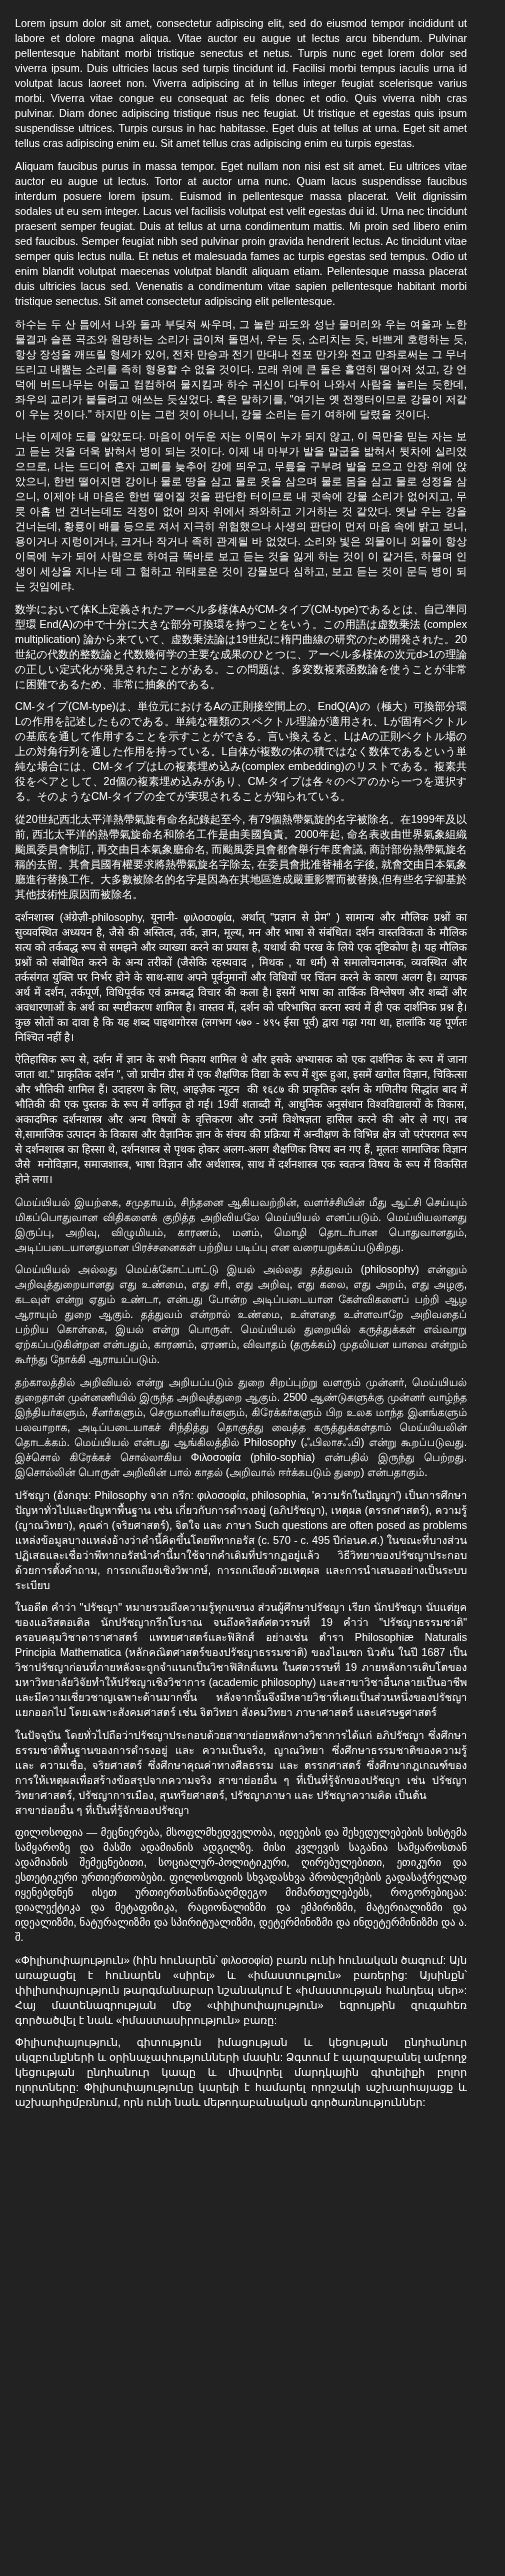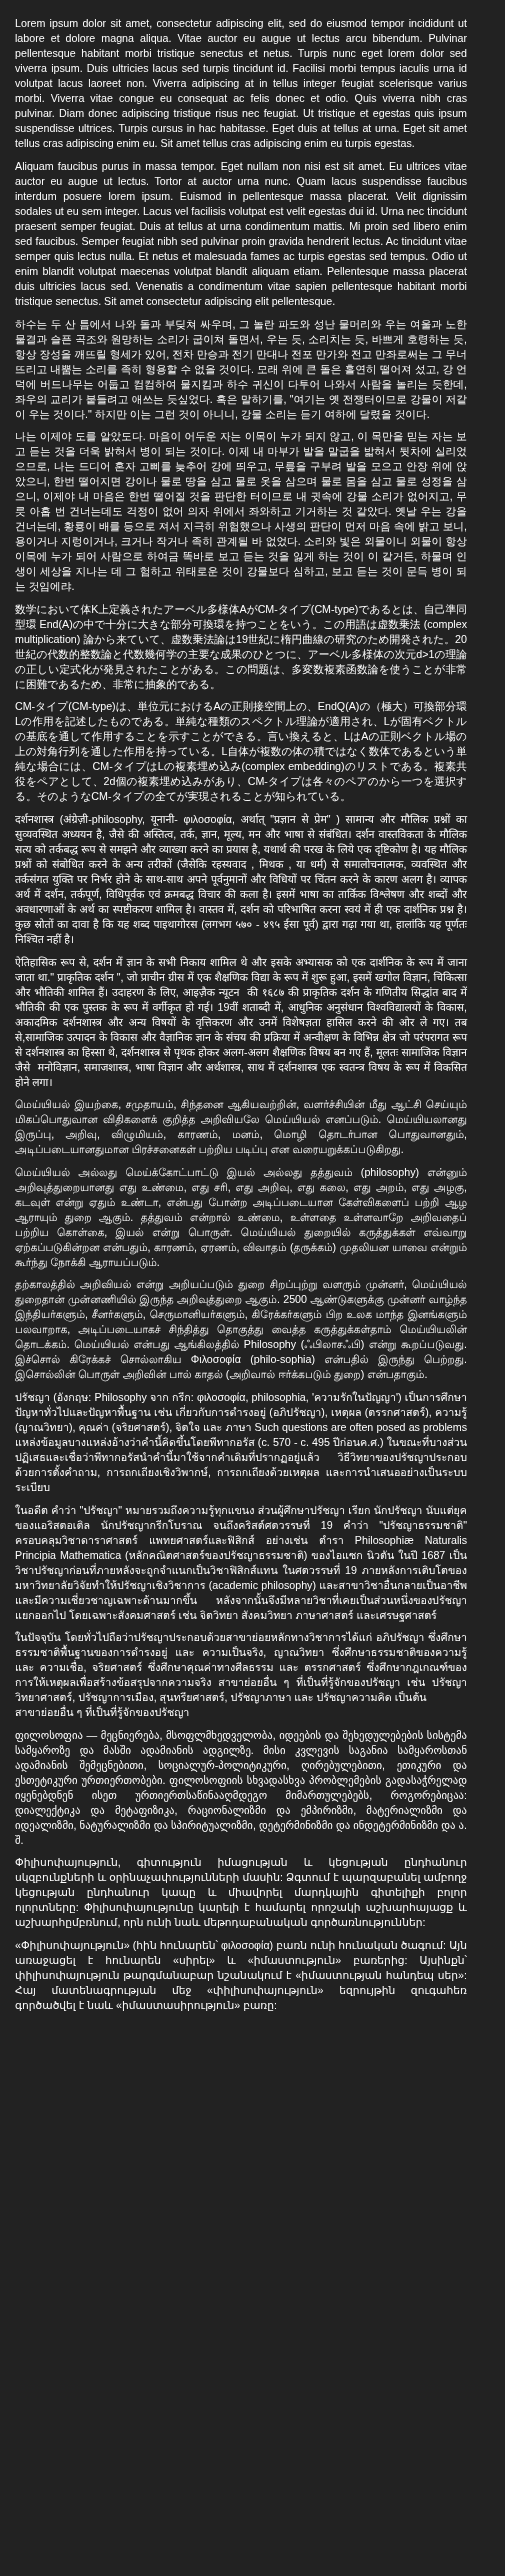--- a/index.html
+++ b/index.html
@@ -32,26 +32,27 @@
 </head>
 <body data-name="page">
 
 <main data-name="document-body">
   <p class="para" data-name="paragraph-latin-1" lang="en">Lorem ipsum dolor sit amet, consectetur adipiscing elit, sed do eiusmod tempor incididunt ut labore et dolore magna aliqua. Vitae auctor eu augue ut lectus arcu bibendum. Pulvinar pellentesque habitant morbi tristique senectus et netus. Turpis nunc eget lorem dolor sed viverra ipsum. Duis ultricies lacus sed turpis tincidunt id. Facilisi morbi tempus iaculis urna id volutpat lacus laoreet non. Viverra adipiscing at in tellus integer feugiat scelerisque varius morbi. Viverra vitae congue eu consequat ac felis donec et odio. Quis viverra nibh cras pulvinar. Diam donec adipiscing tristique risus nec feugiat. Ut tristique et egestas quis ipsum suspendisse ultrices. Turpis cursus in hac habitasse. Eget duis at tellus at urna. Eget sit amet tellus cras adipiscing enim eu. Sit amet tellus cras adipiscing enim eu turpis egestas.</p>
   <p class="para" data-name="paragraph-latin-2" lang="en">Aliquam faucibus purus in massa tempor. Eget nullam non nisi est sit amet. Eu ultrices vitae auctor eu augue ut lectus. Tortor at auctor urna nunc. Quam lacus suspendisse faucibus interdum posuere lorem ipsum. Euismod in pellentesque massa placerat. Velit dignissim sodales ut eu sem integer. Lacus vel facilisis volutpat est velit egestas dui id. Urna nec tincidunt praesent semper feugiat. Duis at tellus at urna condimentum mattis. Mi proin sed libero enim sed faucibus. Semper feugiat nibh sed pulvinar proin gravida hendrerit lectus. Ac tincidunt vitae semper quis lectus nulla. Et netus et malesuada fames ac turpis egestas sed tempus. Odio ut enim blandit volutpat maecenas volutpat blandit aliquam etiam. Pellentesque massa placerat duis ultricies lacus sed. Venenatis a condimentum vitae sapien pellentesque habitant morbi tristique senectus. Sit amet consectetur adipiscing elit pellentesque.</p>
   <p class="para" data-name="paragraph-korean-1" lang="ko">하수는 두 산 틈에서 나와 돌과 부딪쳐 싸우며, 그 놀란 파도와 성난 물머리와 우는 여울과 노한 물결과 슬픈 곡조와 원망하는 소리가 굽이쳐 돌면서, 우는 듯, 소리치는 듯, 바쁘게 호령하는 듯, 항상 장성을 깨뜨릴 형세가 있어, 전차 만승과 전기 만대나 전포 만가와 전고 만좌로써는 그 무너뜨리고 내뿜는 소리를 족히 형용할 수 없을 것이다. 모래 위에 큰 돌은 홀연히 떨어져 섰고, 강 언덕에 버드나무는 어둡고 컴컴하여 물지킴과 하수 귀신이 다투어 나와서 사람을 놀리는 듯한데, 좌우의 교리가 붙들려고 애쓰는 듯싶었다. 혹은 말하기를, "여기는 옛 전쟁터이므로 강물이 저같이 우는 것이다." 하지만 이는 그런 것이 아니니, 강물 소리는 듣기 여하에 달렸을 것이다.</p>
   <p class="para" data-name="paragraph-korean-2" lang="ko">나는 이제야 도를 알았도다. 마음이 어두운 자는 이목이 누가 되지 않고, 이 목만을 믿는 자는 보고 듣는 것을 더욱 밝혀서 병이 되는 것이다. 이제 내 마부가 발을 말굽을 밟혀서 뒷차에 실리었으므로, 나는 드디어 혼자 고삐를 늦추어 강에 띄우고, 무릎을 구부려 발을 모으고 안장 위에 앉았으니, 한번 떨어지면 강이나 물로 땅을 삼고 물로 옷을 삼으며 물로 몸을 삼고 물로 성정을 삼으니, 이제야 내 마음은 한번 떨어질 것을 판단한 터이므로 내 귓속에 강물 소리가 없어지고, 무릇 아홉 번 건너는데도 걱정이 없어 의자 위에서 좌와하고 기거하는 것 같았다. 옛날 우는 강을 건너는데, 황룡이 배를 등으로 져서 지극히 위험했으나 사생의 판단이 먼저 마음 속에 밝고 보니, 용이거나 지렁이거나, 크거나 작거나 족히 관계될 바 없었다. 소리와 빛은 외물이니 외물이 항상 이목에 누가 되어 사람으로 하여금 똑바로 보고 듣는 것을 잃게 하는 것이 이 같거든, 하물며 인생이 세상을 지나는 데 그 험하고 위태로운 것이 강물보다 심하고, 보고 듣는 것이 문득 병이 되는 것임에랴.</p>
   <p class="para" data-name="paragraph-japanese-1" lang="ja">数学において体K上定義されたアーベル多様体AがCM-タイプ(CM-type)であるとは、自己準同型環 End(A)の中で十分に大きな部分可換環を持つことをいう。この用語は虚数乗法 (complex multiplication) 論から来ていて、虚数乗法論は19世紀に楕円曲線の研究のため開発された。20世紀の代数的整数論と代数幾何学の主要な成果のひとつに、アーベル多様体の次元d&gt;1の理論の正しい定式化が発見されたことがある。この問題は、多変数複素函数論を使うことが非常に困難であるため、非常に抽象的である。</p>
   <p class="para" data-name="paragraph-japanese-2" lang="ja">CM-タイプ(CM-type)は、単位元におけるAの正則接空間上の、EndQ(A)の（極大）可換部分環Lの作用を記述したものである。単純な種類のスペクトル理論が適用され、Lが固有ベクトルの基底を通して作用することを示すことができる。言い換えると、LはAの正則ベクトル場の上の対角行列を通した作用を持っている。L自体が複数の体の積ではなく数体であるという単純な場合には、CM-タイプはLの複素埋め込み(complex embedding)のリストである。複素共役をペアとして、2d個の複素埋め込みがあり、CM-タイプは各々のペアのから一つを選択する。そのようなCM-タイプの全てが実現されることが知られている。</p>
+  <p class="para" data-name="paragraph-chinese-1" lang="zh">從20世紀西北太平洋熱帶氣旋有命名紀錄起至今, 有79個熱帶氣旋的名字被除名。在1999年及以前, 西北太平洋的熱帶氣旋命名和除名工作是由美國負責。2000年起, 命名表改由世界氣象組織颱風委員會制訂, 再交由日本氣象廳命名, 而颱風委員會都會舉行年度會議, 商討部份熱帶氣旋名稱的去留。其會員國有權要求將熱帶氣旋名字除去, 在委員會批准替補名字後, 就會交由日本氣象廳進行替換工作。大多數被除名的名字是因為在其地區造成嚴重影響而被替換,但有些名字卻基於其他技術性原因而被除名。</p>
   <p class="para" data-name="paragraph-hindi-1" lang="hi">दर्शनशास्त्र (अंग्रेज़ी-philosophy, यूनानी- φιλοσοφία, अर्थात् "प्रज्ञान से प्रेम" ) सामान्य और मौलिक प्रश्नों का सुव्यवस्थित अध्ययन है, जैसे की अस्तित्व, तर्क, ज्ञान, मूल्य, मन और भाषा से संबंधित। दर्शन वास्तविकता के मौलिक सत्य को तर्कबद्ध रूप से समझने और व्याख्या करने का प्रयास है, यथार्थ की परख के लिये एक दृष्टिकोण है। यह मौलिक प्रश्नों को संबोधित करने के अन्य तरीकों (जैसेकि रहस्यवाद , मिथक , या धर्म) से समालोचनात्मक, व्यवस्थित और तर्कसंगत युक्ति पर निर्भर होने के साथ-साथ अपने पूर्वनुमानों और विधियों पर चिंतन करने के कारण अलग है। व्यापक अर्थ में दर्शन, तर्कपूर्ण, विधिपूर्वक एवं क्रमबद्ध विचार की कला है। इसमें भाषा का तार्किक विश्लेषण और शब्दों और अवधारणाओं के अर्थ का स्पष्टीकरण शामिल है। वास्तव में, दर्शन को परिभाषित करना स्वयं में ही एक दार्शनिक प्रश्न है। कुछ स्रोतों का दावा है कि यह शब्द पाइथागोरस (लगभग ५७० - ४९५ ईसा पूर्व) द्वारा गढ़ा गया था, हालांकि यह पूर्णतः निश्चित नहीं है।</p>
   <p class="para" data-name="paragraph-hindi-2" lang="hi">ऐतिहासिक रूप से, दर्शन में ज्ञान के सभी निकाय शामिल थे और इसके अभ्यासक को एक दार्शनिक के रूप में जाना जाता था." प्राकृतिक दर्शन ", जो प्राचीन ग्रीस में एक शैक्षणिक विद्या के रूप में शुरू हुआ, इसमें खगोल विज्ञान, चिकित्सा और भौतिकी शामिल हैं। उदाहरण के लिए, आइज़ैक न्यूटन  की १६८७ की प्राकृतिक दर्शन के गणितीय सिद्धांत बाद में भौतिकी की एक पुस्तक के रूप में वर्गीकृत हो गई। 19वीं शताब्दी में, आधुनिक अनुसंधान विश्वविद्यालयों के विकास, अकादमिक दर्शनशास्त्र और अन्य विषयों के वृत्तिकरण और उनमें विशेषज्ञता हासिल करने की ओर ले गए। तब से,सामाजिक उत्पादन के विकास और वैज्ञानिक ज्ञान के संचय की प्रक्रिया में अन्वीक्षण के विभिन्न क्षेत्र जो परंपरागत रूप से दर्शनशास्त्र का हिस्सा थे, दर्शनशास्त्र से पृथक होकर अलग-अलग शैक्षणिक विषय बन गए हैं, मूलतः सामाजिक विज्ञान जैसे  मनोविज्ञान, समाजशास्त्र, भाषा विज्ञान और अर्थशास्त्र, साथ में दर्शनशास्त्र एक स्वतन्त्र विषय के रूप में विकसित होने लगा।</p>
   <p class="para" data-name="paragraph-tamil-1" lang="ta">மெய்யியல் இயற்கை, சமுதாயம், சிந்தனை ஆகியவற்றின், வளர்ச்சியின் மீது ஆட்சி செய்யும் மிகப்பொதுவான விதிகளைக் குறித்த அறிவியலே மெய்யியல் எனப்படும். மெய்யியலானது இருப்பு, அறிவு, விழுமியம், காரணம், மனம், மொழி தொடர்பான பொதுவானதும், அடிப்படையானதுமான பிரச்சனைகள் பற்றிய படிப்பு என வரையறுக்கப்படுகிறது.</p>
   <p class="para" data-name="paragraph-tamil-2" lang="ta">மெய்யியல் அல்லது மெய்க்கோட்பாட்டு இயல் அல்லது தத்துவம் (philosophy) என்னும் அறிவுத்துறையானது எது உண்மை, எது சரி, எது அறிவு, எது கலை, எது அறம், எது அழகு, கடவுள் என்று ஏதும் உண்டா, என்பது போன்ற அடிப்படையான கேள்விகளைப் பற்றி ஆழ ஆராயும் துறை ஆகும். தத்துவம் என்றால் உண்மை, உள்ளதை உள்ளவாறே அறிவதைப் பற்றிய கொள்கை, இயல் என்று பொருள். மெய்யியல் துறையில் கருத்துக்கள் எவ்வாறு ஏற்கப்படுகின்றன என்பதும், காரணம், ஏரணம், விவாதம் (தருக்கம்) முதலியன யாவை என்றும் கூர்ந்து நோக்கி ஆராயப்படும்.</p>
   <p class="para" data-name="paragraph-tamil-3" lang="ta">தற்காலத்தில் அறிவியல் என்று அறியப்படும் துறை சிறப்புற்று வளரும் முன்னர், மெய்யியல் துறைதான் முன்னணியில் இருந்த அறிவுத்துறை ஆகும். 2500 ஆண்டுகளுக்கு முன்னர் வாழ்ந்த இந்தியர்களும், சீனர்களும், செருமானியர்களும், கிரேக்கர்களும் பிற உலக மாந்த இனங்களும் பலவாறாக, அடிப்படையாகச் சிந்தித்து தொகுத்து வைத்த கருத்துக்கள்தாம் மெய்யியலின் தொடக்கம். மெய்யியல் என்பது ஆங்கிலத்தில் Philosophy (ஃபிலாசஃபி) என்று கூறப்படுவது. இச்சொல் கிரேக்கச் சொல்லாகிய Φιλοσοφία (philo-sophia) என்பதில் இருந்து பெற்றது. இசொல்லின் பொருள் அறிவின் பால் காதல் (அறிவால் ஈர்க்கபடும் துறை) என்பதாகும்.</p>
   <p class="para" data-name="paragraph-thai-1" lang="th">ปรัชญา (อังกฤษ: Philosophy จาก กรีก: φιλοσοφία, philosophia, 'ความรักในปัญญา') เป็นการศึกษาปัญหาทั่วไปและปัญหาพื้นฐาน เช่น เกี่ยวกับการดำรงอยู่ (อภิปรัชญา), เหตุผล (ตรรกศาสตร์), ความรู้ (ญาณวิทยา), คุณค่า (จริยศาสตร์), จิตใจ และ ภาษา Such questions are often posed as problems แหล่งข้อมูลบางแหล่งอ้างว่าคำนี้คิดขึ้นโดยพีทากอรัส (c. 570 - c. 495 ปีก่อนค.ศ.) ในขณะที่บางส่วน ปฏิเสธและเชื่อว่าพีทากอรัสนำคำนี้มาใช้จากคำเดิมที่ปรากฏอยู่แล้ว วิธีวิทยาของปรัชญาประกอบด้วยการตั้งคำถาม, การถกเถียงเชิงวิพากษ์, การถกเถียงด้วยเหตุผล และการนำเสนออย่างเป็นระบบระเบียบ</p>
   <p class="para" data-name="paragraph-thai-2" lang="th">ในอดีต คำว่า "ปรัชญา" หมายรวมถึงความรู้ทุกแขนง ส่วนผู้ศึกษาปรัชญา เรียก นักปรัชญา นับแต่ยุคของแอริสตอเติล นักปรัชญากรีกโบราณ จนถึงคริสต์ศตวรรษที่ 19 คำว่า "ปรัชญาธรรมชาติ" ครอบคลุมวิชาดาราศาสตร์ แพทยศาสตร์และฟิสิกส์ อย่างเช่น ตำรา Philosophiæ Naturalis Principia Mathematica (หลักคณิตศาสตร์ของปรัชญาธรรมชาติ) ของไอแซก นิวตัน ในปี 1687 เป็นวิชาปรัชญาก่อนที่ภายหลังจะถูกจำแนกเป็นวิชาฟิสิกส์แทน ในศตวรรษที่ 19 ภายหลังการเติบโตของมหาวิทยาลัยวิจัยทำให้ปรัชญาเชิงวิชาการ (academic philosophy) และสาขาวิชาอื่นกลายเป็นอาชีพและมีความเชี่ยวชาญเฉพาะด้านมากขึ้น หลังจากนั้นจึงมีหลายวิชาที่เคยเป็นส่วนหนึ่งของปรัชญาแยกออกไป โดยเฉพาะสังคมศาสตร์ เช่น จิตวิทยา สังคมวิทยา ภาษาศาสตร์ และเศรษฐศาสตร์</p>
   <p class="para" data-name="paragraph-thai-3" lang="th">ในปัจจุบัน โดยทั่วไปถือว่าปรัชญาประกอบด้วยสาขาย่อยหลักทางวิชาการได้แก่ อภิปรัชญา ซึ่งศึกษาธรรมชาติพื้นฐานของการดำรงอยู่ และ ความเป็นจริง, ญาณวิทยา ซึ่งศึกษาธรรมชาติของความรู้ และ ความเชื่อ, จริยศาสตร์ ซึ่งศึกษาคุณค่าทางศีลธรรม และ ตรรกศาสตร์ ซึ่งศึกษากฎเกณฑ์ของการให้เหตุผลเพื่อสร้างข้อสรุปจากความจริง สาขาย่อยอื่น ๆ ที่เป็นที่รู้จักของปรัชญา เช่น ปรัชญาวิทยาศาสตร์, ปรัชญาการเมือง, สุนทรียศาสตร์, ปรัชญาภาษา และ ปรัชญาความคิด เป็นต้น
 สาขาย่อยอื่น ๆ ที่เป็นที่รู้จักของปรัชญา</p>
   <p class="para" data-name="paragraph-georgian-1" lang="ka">ფილოსოფია — მეცნიერება, მსოფლმხედველობა, იდეების და შეხედულებების სისტემა სამყაროზე და მასში ადამიანის ადგილზე. მისი კვლევის საგანია სამყაროსთან ადამიანის შემეცნებითი, სოციალურ-პოლიტიკური, ღირებულებითი, ეთიკური და ესთეტიკური ურთიერთობები. ფილოსოფიის სხვადასხვა პრობლემების გადასაჭრელად იყენებდნენ ისეთ ურთიერთსაწინააღმდეგო მიმართულებებს, როგორებიცაა: დიალექტიკა და მეტაფიზიკა, რაციონალიზმი და ემპირიზმი, მატერიალიზმი და იდეალიზმი, ნატურალიზმი და სპირიტუალიზმი, დეტერმინიზმი და ინდეტერმინიზმი და ა. შ.</p>
+  <p class="para" data-name="paragraph-armenian-2" lang="hy">«Փիլիսոփայություն» (հին հունարեն՝ φιλοσοφία) բառն ունի հունական ծագում: Այն առաջացել է հունարեն «սիրել» և «իմաստություն» բառերից: Այսինքն՝ փիլիսոփայություն թարգմանաբար նշանակում է «իմաստության հանդեպ սեր»: Հայ մատենագրության մեջ «փիլիսոփայություն» եզրույթին զուգահեռ գործածվել է նաև «իմաստասիրություն» բառը:</p>
   <p class="para" data-name="paragraph-armenian-1" lang="hy">Փիլիսոփայություն, գիտություն իմացության և կեցության ընդհանուր սկզբունքների և օրինաչափությունների մասին: Ձգտում է պարզաբանել ամբողջ կեցության ընդհանուր կապը և միավորել մարդկային գիտելիքի բոլոր ոլորտները: Փիլիսոփայությունը կարելի է համարել որոշակի աշխարհայացք և աշխարհըմբռնում, որն ունի նաև մեթոդաբանական գործառնություններ:</p>
-  <p class="para" data-name="paragraph-armenian-2" lang="hy">«Փիլիսոփայություն» (հին հունարեն՝ φιλοσοφία) բառն ունի հունական ծագում: Այն առաջացել է հունարեն «սիրել» և «իմաստություն» բառերից: Այսինքն՝ փիլիսոփայություն թարգմանաբար նշանակում է «իմաստության հանդեպ սեր»: Հայ մատենագրության մեջ «փիլիսոփայություն» եզրույթին զուգահեռ գործածվել է նաև «իմաստասիրություն» բառը:</p>
 </main>
 
 
 </body></html>

